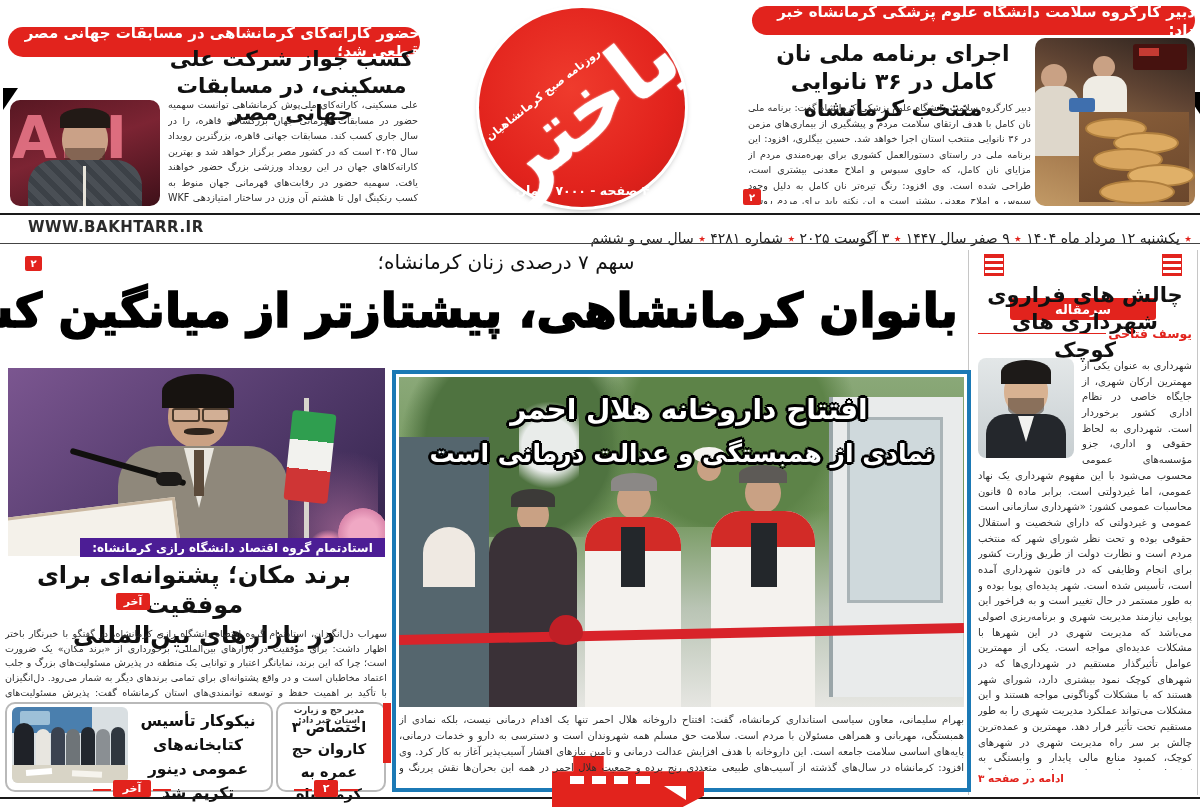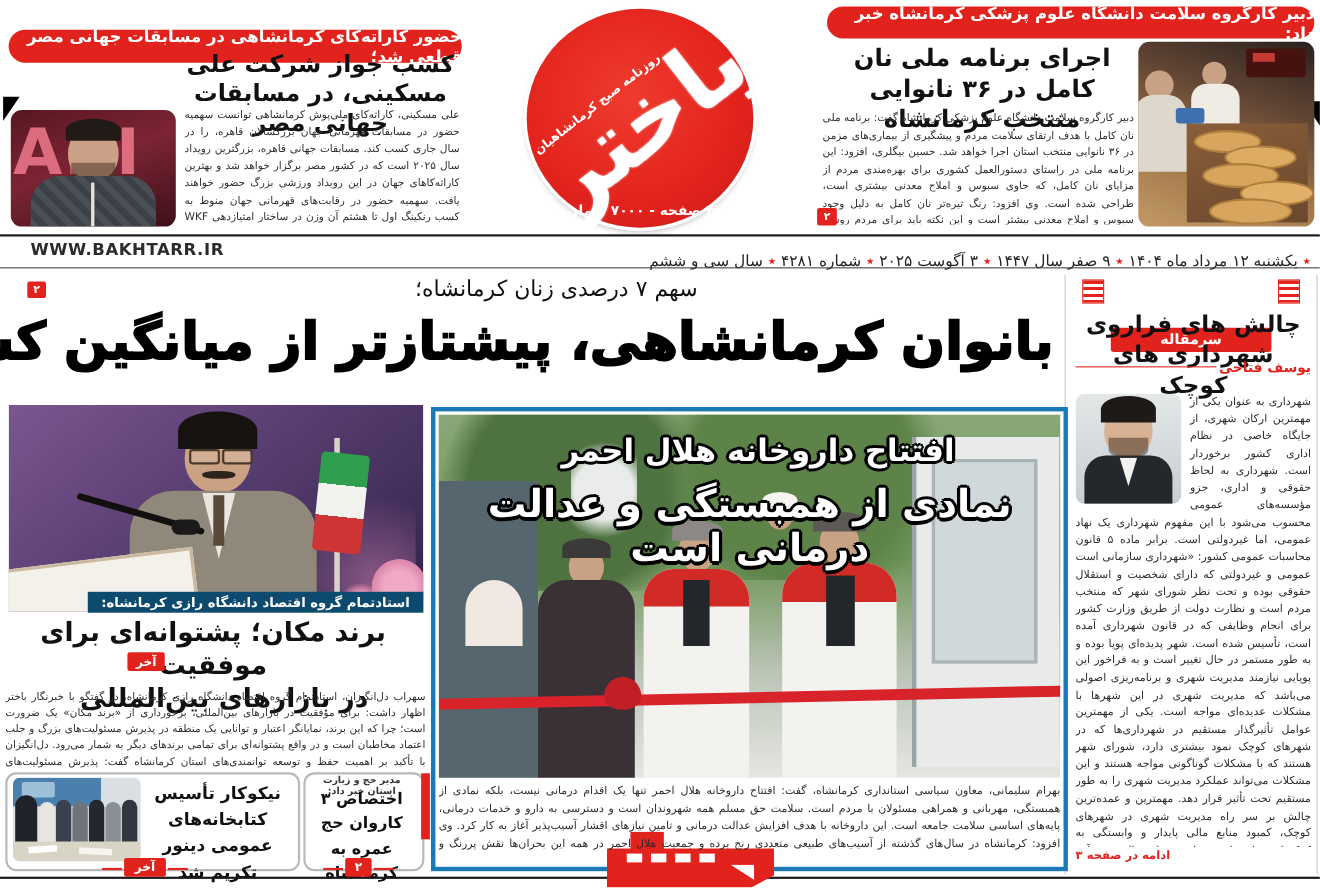--- a/index.html
+++ b/index.html
@@ -147,21 +147,21 @@
     <div class="shape" style="left:176px;top:80px;width:30px;height:60px;background:#e9e6df;clip-path:polygon(0 0,100% 0,50% 100%);"></div>
     <div class="shape" style="left:186px;top:82px;width:10px;height:46px;background:#5b4a3a;"></div>
     <div class="shape" style="left:60px;top:96px;width:120px;height:6px;background:#11100e;transform:rotate(16deg);border-radius:3px;"></div>
     <div class="shape" style="left:148px;top:104px;width:26px;height:14px;border-radius:8px;background:#1c1a18;"></div>
     <div class="shape" style="left:296px;top:30px;width:5px;height:150px;background:#d8d4cc;"></div>
     <div class="shape" style="left:280px;top:44px;width:44px;height:90px;background:linear-gradient(180deg,#2f9e4f 0 32%,#f2f2ee 32% 64%,#cf3535 64% 100%);transform:rotate(6deg);border-radius:4px;"></div>
     <div class="shape" style="left:330px;top:140px;width:50px;height:50px;border-radius:50%;background:radial-gradient(circle,#f0a8c4 0 40%,#d985aa 70%,transparent 71%);"></div>
     <div class="shape" style="left:300px;top:162px;width:40px;height:40px;border-radius:50%;background:radial-gradient(circle,#e88fb0 0 45%,transparent 72%);"></div>
     <div class="shape" style="left:-14px;top:140px;width:180px;height:70px;background:#f4f1ea;border:3px solid #cbb9a2;transform:rotate(-7deg);"></div>
   </div>
-  <div class="abs" style="left:80px;top:538px;width:305px;height:19px;background:#0c4a6e;color:#fff;display:flex;align-items:center;justify-content:center;font-size:12px;font-weight:bold;z-index:3;">
+  <div class="abs" style="left:80px;top:538px;width:305px;height:19px;background:#4c1d95;color:#fff;display:flex;align-items:center;justify-content:center;font-size:12px;font-weight:bold;z-index:3;">
     <span>استادتمام گروه اقتصاد دانشگاه رازی کرمانشاه:</span>
   </div>
   <div class="abs headline rtl" style="left:0;top:560px;width:388px;font-size:24px;line-height:1.25;">
     <span style="display:block;">برند مکان؛ پشتوانه‌ای برای موفقیت</span>
     <span style="display:block;margin-left:20px;">در بازارهای بین‌المللی</span>
   </div>
   <div class="abs" style="left:116px;top:593px;width:34px;height:17px;background:#e2231d;color:#fff;font-size:11px;font-weight:bold;display:flex;align-items:center;justify-content:center;border-radius:2px;">آخر</div>
   <div class="abs bodytxt rtl" style="left:5px;top:627px;width:382px;height:74px;font-size:9.5px;line-height:1.55;">سهراب دل‌انگیزان، استادتمام گروه اقتصاد دانشگاه رازی کرمانشاه، در گفتگو با خبرنگار باختر اظهار داشت: برای موفقیت در بازارهای بین‌المللی، برخورداری از «برند مکان» یک ضرورت است؛ چرا که این برند، نمایانگر اعتبار و توانایی یک منطقه در پذیرش مسئولیت‌های بزرگ و جلب اعتماد مخاطبان است و در واقع پشتوانه‌ای برای تمامی برندهای دیگر به شمار می‌رود. دل‌انگیزان با تأکید بر اهمیت حفظ و توسعه توانمندی‌های استان کرمانشاه گفت: پذیرش مسئولیت‌های بین‌المللی مستلزم برنامه‌ریزی دقیق و بلندمدت، حداقل در افق پنج‌ساله است و بدون مدیریت ساختاریافته، امکان ورود جدی به این عرصه وجود ندارد.</div>
 
   <div class="abs" style="left:5px;top:702px;width:264px;height:86px;border:2px solid #b9b9b9;border-radius:10px;"></div>
@@ -210,21 +210,21 @@
       <div class="shape" style="left:312px;top:134px;width:104px;height:196px;border-radius:30px 30px 0 0;background:#f4f2ee;"></div>
       <div class="shape" style="left:312px;top:134px;width:104px;height:36px;border-radius:30px 30px 0 0;background:#d22b27;"></div>
       <div class="shape" style="left:352px;top:146px;width:26px;height:64px;background:#23272b;"></div>
       <div class="fig-head" style="left:298px;top:78px;width:24px;height:26px;"></div>
       <div class="shape" style="left:294px;top:70px;width:32px;height:16px;border-radius:50%;background:#f5f4f0;"></div>
 
       <div class="shape" style="left:0;top:252px;width:565px;height:10px;background:#d8232a;transform:rotate(-1.2deg);"></div>
       <div class="shape" style="left:150px;top:238px;width:34px;height:30px;background:#c01f26;border-radius:50% 50% 50% 50%/60% 60% 40% 40%;"></div>
 
       <div class="overlay-line rtl" style="top:16px;font-size:28px;padding-left:15px;">افتتاح داروخانه هلال احمر</div>
-      <div class="overlay-line rtl" style="top:62px;font-size:35px;">نمادی از همبستگی و عدالت درمانی است</div>
+      <div class="overlay-line rtl" style="top:62px;font-size:25px;">نمادی از همبستگی و عدالت درمانی است</div>
     </div>
     <div class="bodytxt rtl" style="position:relative;z-index:6;margin-top:5px;font-size:10px;line-height:1.6;height:62px;">بهرام سلیمانی، معاون سیاسی استانداری کرمانشاه، گفت: افتتاح داروخانه هلال احمر تنها یک اقدام درمانی نیست، بلکه نمادی از همبستگی، مهربانی و همراهی مسئولان با مردم است. سلامت حق مسلم همه شهروندان است و دسترسی به دارو و خدمات درمانی، پایه‌های اساسی سلامت جامعه است. این داروخانه با هدف افزایش عدالت درمانی و تامین نیازهای اقشار آسیب‌پذیر آغاز به کار کرد. وی افزود: کرمانشاه در سال‌های گذشته از آسیب‌های طبیعی متعددی رنج برده و جمعیت هلال احمر در همه این بحران‌ها نقش پررنگ و مؤثری داشته است. راه‌اندازی این داروخانه نیز پس از ۲۸ سال پیگیری مستمر و با همکاری مسئولان استانی و کشوری به نتیجه رسید. این موفقیت نشان‌دهنده اولویت دادن به منافع مردم و سلامت عمومی است.</div>
   </div>
 
   <div class="abs" style="left:552px;top:756px;width:152px;height:51px;background:#e2231d;z-index:5;clip-path:polygon(0 30%,14% 30%,14% 0,34% 0,34% 30%,100% 30%,100% 78%,86% 100%,0 100%);">
     <div class="shape" style="left:18px;top:20px;width:14px;height:8px;background:#fff;"></div>
     <div class="shape" style="left:40px;top:20px;width:14px;height:8px;background:#fff;"></div>
     <div class="shape" style="left:62px;top:20px;width:14px;height:8px;background:#fff;"></div>
     <div class="shape" style="left:84px;top:20px;width:14px;height:8px;background:#fff;"></div>
     <div class="shape" style="left:112px;top:30px;width:22px;height:14px;background:#fff;clip-path:polygon(0 0,100% 0,100% 100%);"></div>

